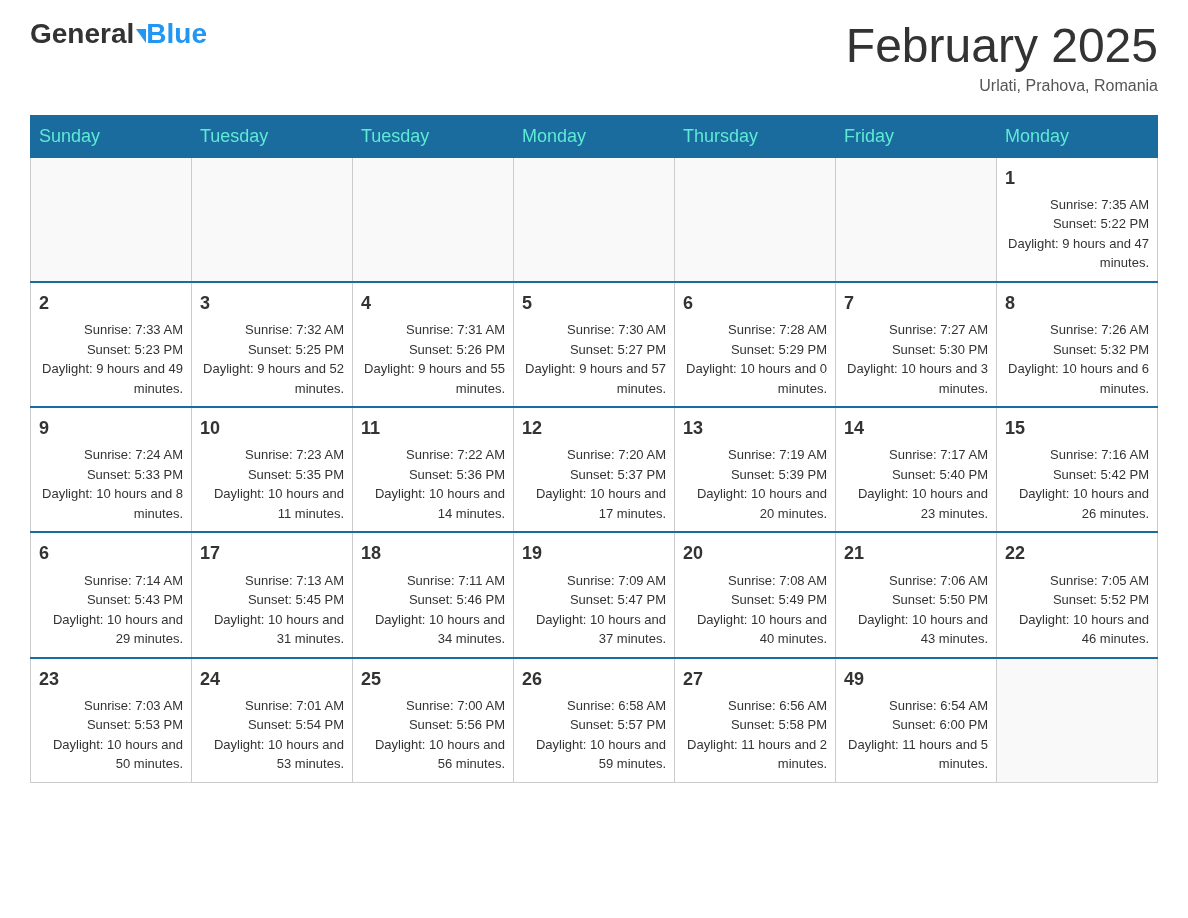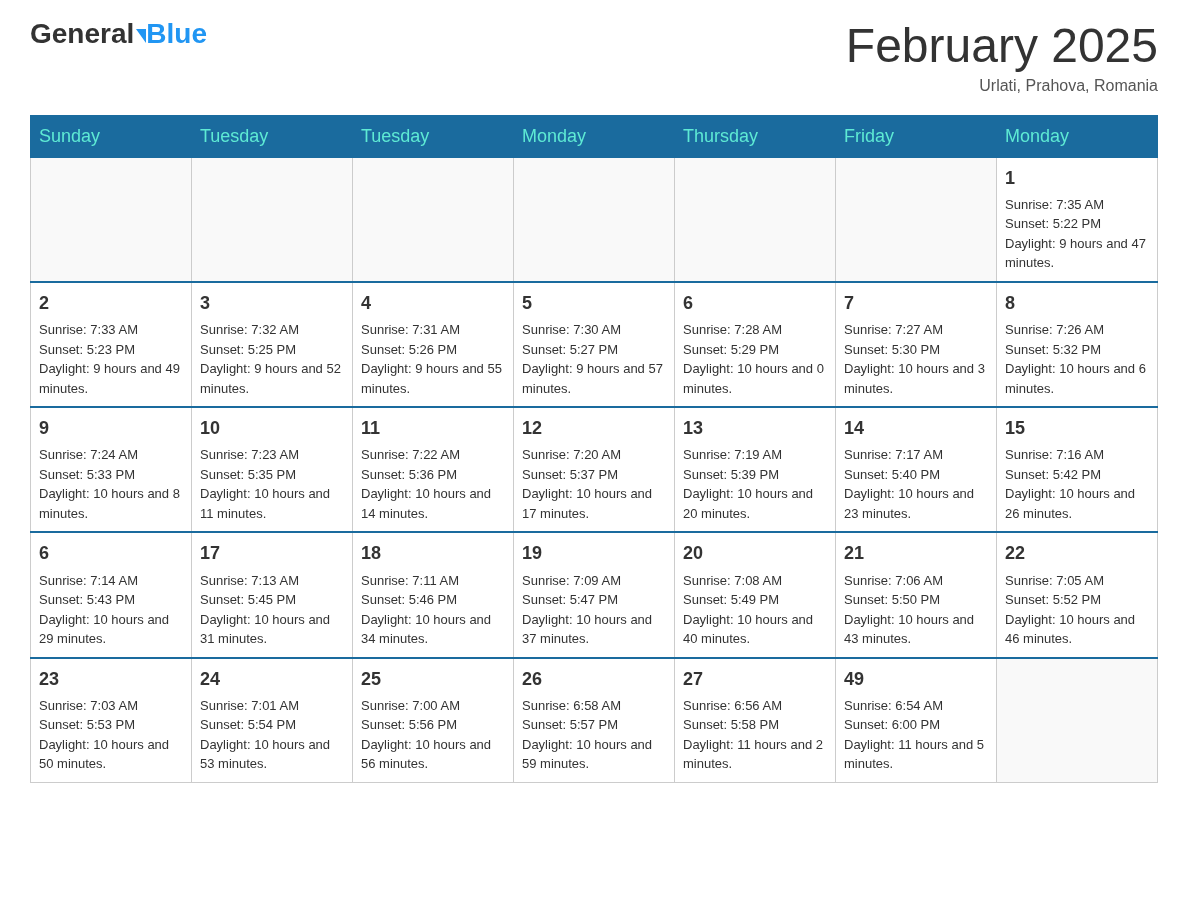--- a/index.html
+++ b/index.html
@@ -84,20 +84,21 @@
       font-size: 18px;
       font-weight: bold;
       color: #333;
       display: block;
       margin-bottom: 4px;
     }
     .day-info {
       font-size: 13px;
       color: #333;
       line-height: 1.5;
+      text-align: right;
     }
     .row-top td {
       border-top: 2px solid #1a6b9e;
     }
   </style>
 </head>
 <body>
 
 <div class="header">
   <div class="logo">

